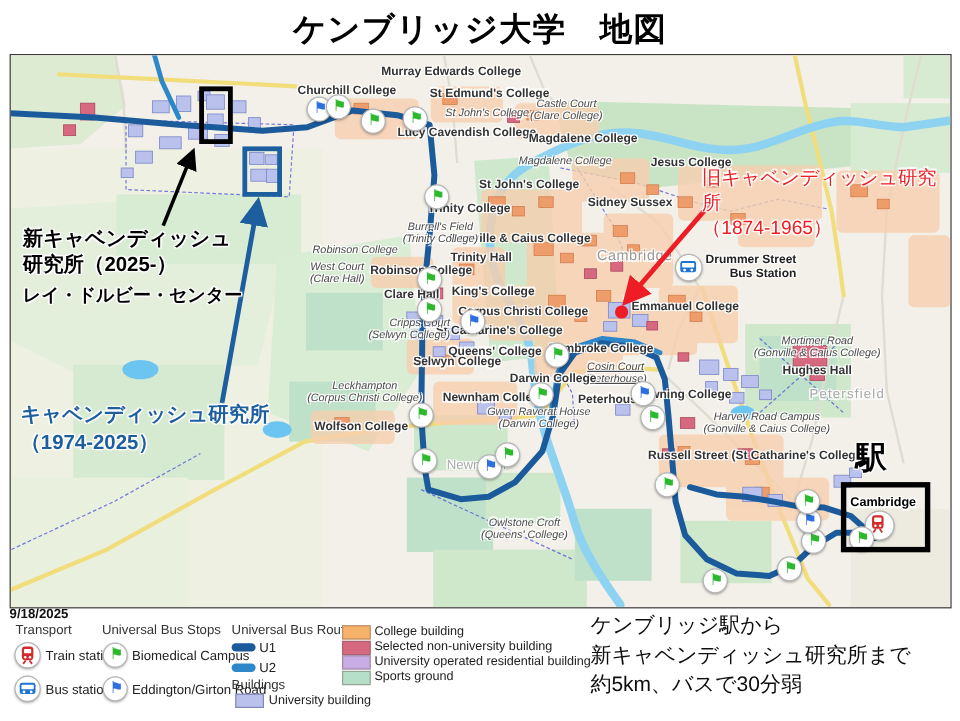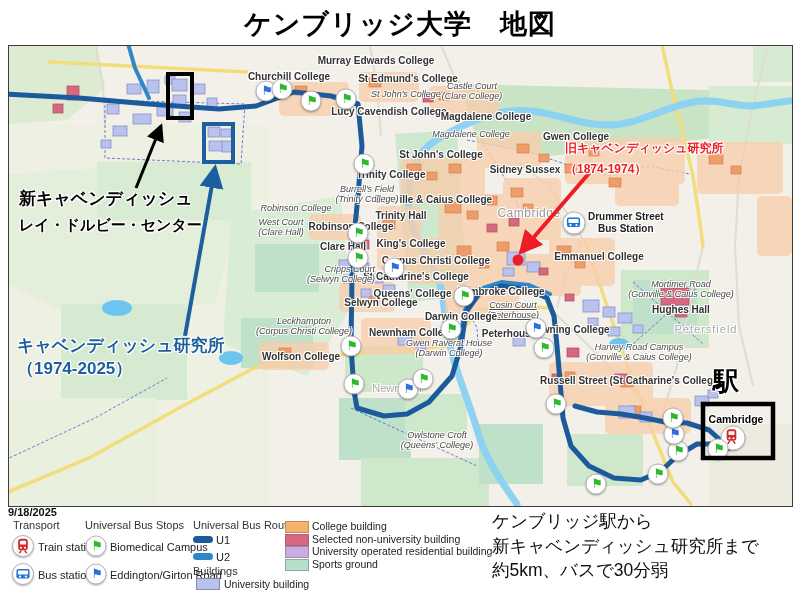--- a/index.html
+++ b/index.html
@@ -17,34 +17,34 @@
   #map-overlay{z-index:4;pointer-events:none;}
   #map-annos{position:absolute;left:0;top:0;width:783px;height:460px;z-index:5;pointer-events:none;}
   .lbl{position:absolute;transform:translate(-50%,-50%);white-space:pre;text-align:center;
     text-shadow:-1px -1px 0 #fff,1px -1px 0 #fff,-1px 1px 0 #fff,1px 1px 0 #fff,0 0 2px #fff;}
   .lbl.c{font-size:10px;line-height:11px;font-weight:700;color:#333;}
   .lbl.i{font-size:9px;line-height:10px;font-style:italic;color:#4a4a4a;}
   .lbl.g{font-size:12px;color:#999;letter-spacing:.5px;font-weight:400;}
   .lbl.g2{font-size:11px;color:#ababab;}
   .lbl.a{font-size:11px;color:#a8a8a8;letter-spacing:1px;}
   .lbl.p{font-size:10.5px;font-weight:700;color:#000;}
-  .lbl.pl{transform:translate(0,-50%);text-align:center;font-size:10px;line-height:12px;font-weight:700;color:#222;}
+  .lbl.pl{transform:translate(0,-50%);text-align:right;font-size:10px;line-height:12px;font-weight:700;color:#222;}
   .stop{position:absolute;width:19px;height:19px;border-radius:50%;background:#fff;
     border:1.5px solid #b5b5b5;box-shadow:0 1px 2px rgba(0,0,0,.3);
     display:flex;align-items:center;justify-content:center;transform:translate(-50%,-50%);}
   .stop .glyph{font-size:13px;line-height:13px;transform:translate(1px,-1px);}
   .poi-circle{position:absolute;border-radius:50%;background:#fff;border:1.5px solid #b5b5b5;
     box-shadow:0 1px 2px rgba(0,0,0,.3);display:flex;align-items:center;justify-content:center;
     transform:translate(-50%,-50%);}
   .anno{position:absolute;text-shadow:0 0 3px #fff,0 0 3px #fff,-1px -1px 0 #fff,1px 1px 0 #fff,
     -1px 1px 0 #fff,1px -1px 0 #fff;}
   #anno-new{left:10px;top:142px;color:#000;font-weight:700;font-size:17px;line-height:22px;}
   #anno-new .sub{font-size:15px;margin-top:4px;}
   #anno-west{left:8px;top:288px;color:var(--c-blue_annotation);font-weight:700;font-size:17px;line-height:23px;}
-  #anno-red{left:556px;top:92px;color:var(--c-red_annotation);font-weight:700;font-size:12px;line-height:21px;}
+  #anno-red{left:576px;top:92px;color:var(--c-red_annotation);font-weight:400;font-size:16px;line-height:21px;}
   #anno-eki{left:704px;top:318px;color:#000;font-weight:700;font-size:26px;}
   
   .leg-h{position:absolute;font-size:11px;color:#333;}
   .leg-t{position:absolute;font-size:11px;color:#222;}
   #date{position:absolute;left:8px;top:506px;font-size:11px;font-weight:700;color:#111;}
   .line-swatch{position:absolute;height:7px;border-radius:4px;width:20px;}
   .box-swatch{position:absolute;width:22px;height:10px;border:1px solid rgba(90,90,140,.55);}
   #types{position:absolute;left:285px;top:520px;width:200px;}
   .type-row{position:relative;height:12.5px;margin-bottom:0;}
   .type-row .sw{position:absolute;left:0;top:1px;width:22px;height:10px;border:1px solid rgba(120,90,90,.45);}
@@ -278,32 +278,32 @@
         <div class="lbl c" style="left: 399px; top: 32px;">St Edmund's College</div>
         <div class="lbl i" style="left: 397px; top: 48px;">St John's College</div>
         <div class="lbl i" style="left: 463px; top: 45px;">Castle Court
 (Clare College)</div>
         <div class="lbl c" style="left: 380px; top: 65px;">Lucy Cavendish College</div>
         <div class="lbl c" style="left: 477px; top: 70px;">Magdalene College</div>
         <div class="lbl i" style="left: 462px; top: 88px;">Magdalene College</div>
         <div class="lbl c" style="left: 432px; top: 108px;">St John's College</div>
         <div class="lbl c" style="left: 382px; top: 128px;">Trinity College</div>
         <div class="lbl c" style="left: 516px; top: 123px;">Sidney Sussex</div>
-        <div class="lbl c" style="left: 567px; top: 90px;">Gwen College</div>
+        <div class="lbl c" style="left: 567px; top: 90px;">Jesus College</div>
         <div class="lbl c" style="left: 424px; top: 153px;">Gonville &amp; Caius College</div>
         <div class="lbl c" style="left: 392px; top: 169px;">Trinity Hall</div>
         <div class="lbl g" style="left: 520px; top: 167px;">Cambridge</div>
         <div class="lbl c" style="left: 402px; top: 197px;">King's College</div>
         <div class="lbl c" style="left: 427px; top: 214px;">Corpus Christi College</div>
         <div class="lbl c" style="left: 407px; top: 230px;">St Catharine's College</div>
         <div class="lbl c" style="left: 382px; top: 247px; padding-left: 43px;">Queens' College</div>
         <div class="lbl c" style="left: 492px; top: 245px;">Pembroke College</div>
         <div class="lbl i" style="left: 504px; top: 264px; text-decoration: underline;">Cosin Court
 (Peterhouse)</div>
-        <div class="lbl c" style="left: 590px; top: 210px; text-align: right;">Emmanuel College</div>
+        <div class="lbl c" style="left: 562px; top: 210px; text-align: right;">Emmanuel College</div>
         <div class="lbl pl" style="left: 579px; top: 177px;">Drummer Street
 Bus Station</div>
         <div class="lbl i" style="left: 358px; top: 148px;">Burrell's Field
 (Trinity College)</div>
         <div class="lbl i" style="left: 287px; top: 162px;">Robinson College</div>
         <div class="lbl i" style="left: 272px; top: 181px;">West Court
 (Clare Hall)</div>
         <div class="lbl c" style="left: 342px; top: 180px;">Robinson College</div>
         <div class="lbl c" style="left: 334px; top: 200px;">Clare Hall</div>
         <div class="lbl i" style="left: 332px; top: 228px; text-align: right;">Cripps Court
@@ -430,29 +430,30 @@
       <rect x="694" y="358" width="70" height="54" fill="none" stroke="#000" stroke-width="4.5"></rect>
       <line x1="127" y1="142" x2="152" y2="80" stroke="#000" stroke-width="3" marker-end="url(#ah-black)"></line>
       <line x1="176" y1="290" x2="206" y2="122" style="stroke:var(--c-blue_annotation)" stroke-width="4" marker-end="url(#ah-blue)"></line>
       <line x1="588" y1="118" x2="512" y2="206" style="stroke:var(--c-red_annotation)" stroke-width="4" marker-end="url(#ah-red)"></line>
       <circle cx="509" cy="214" r="5.5" style="fill:var(--c-red_annotation)"></circle>
     </svg>
 
     <div id="map-annos">
       <div id="anno-new" class="anno">
         <div>新キャベンディッシュ</div>
+        <div>研究所（2025-）</div>
         <div class="sub">レイ・ドルビー・センター</div>
       </div>
       <div id="anno-west" class="anno">
         <div>キャベンディッシュ研究所</div>
         <div>（1974-2025）</div>
       </div>
       <div id="anno-red" class="anno">
         <div>旧キャベンディッシュ研究所</div>
-        <div>（1874-1974）</div>
+        <div>（1874-1965）</div>
       </div>
       <div id="anno-eki" class="anno">駅</div>
     </div>
   </div>
 
   <div id="date">9/18/2025</div>
 
   <div class="leg-h" style="left:13px;top:519px">Transport</div>
   <div class="poi-circle" style="left:23px;top:546px;width:20px;height:20px">
       <svg class="ticon">

